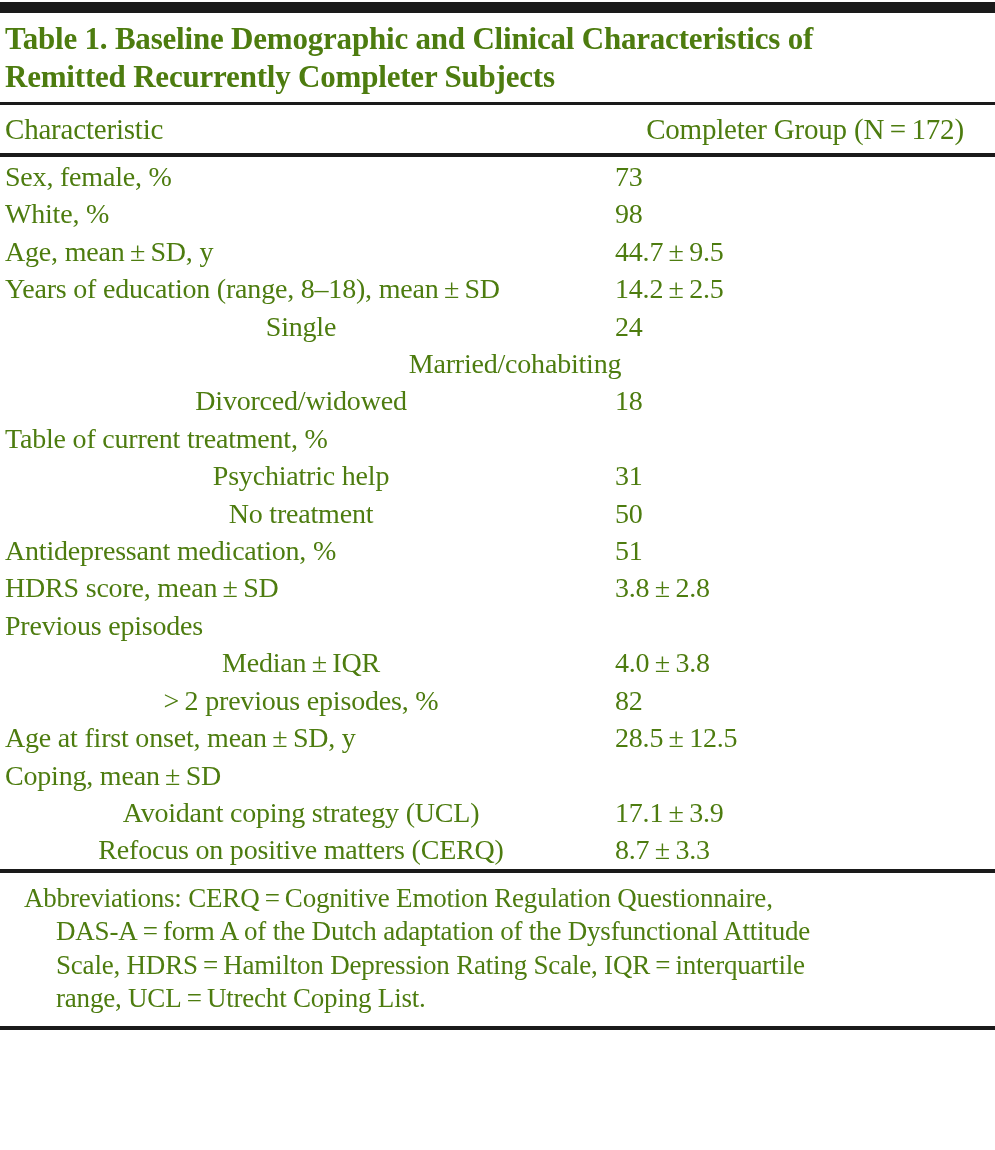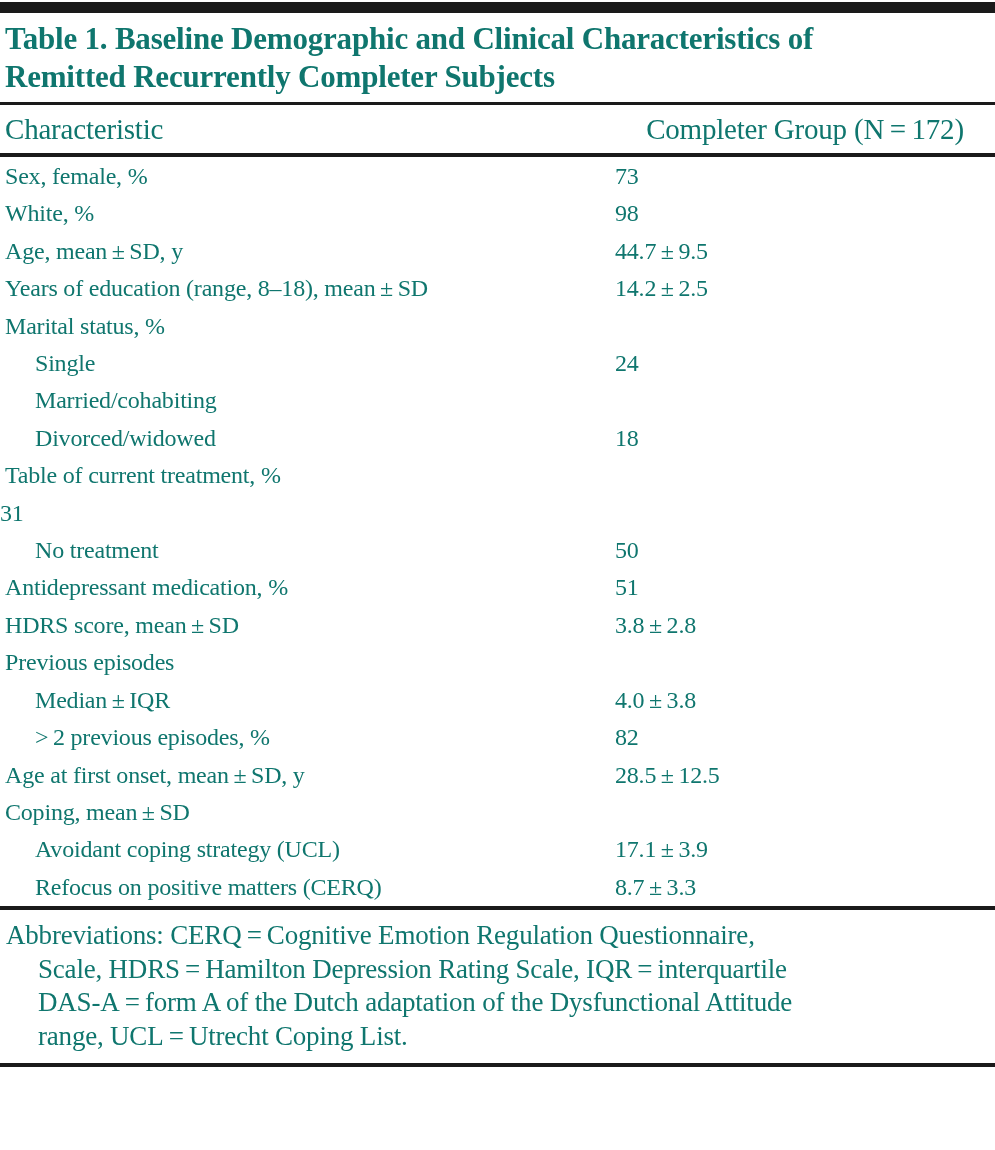--- a/index.html
+++ b/index.html
@@ -5,21 +5,21 @@
   html, body {
     margin: 0;
     padding: 0;
     background: #ffffff;
   }
   .page {
     position: relative;
     width: 995px;
     height: 1150px;
     background: #ffffff;
-    color: #0f766e;
+    color: #4d7c0f;
     font-family: "Liberation Serif", "DejaVu Serif", serif;
     overflow: hidden;
     box-sizing: border-box;
   }
   .topbar {
     height: 11px;
     background: #1a1a1a;
     margin-top: 2px;
   }
   .table-title {
@@ -47,41 +47,41 @@
   .header-row .col-value {
     flex: 0 0 380px;
     text-align: center;
   }
   .tbody {
     padding-top: 1px;
   }
   .tr {
     display: flex;
     align-items: baseline;
-    font-size: 24px;
+    font-size: 28px;
     line-height: 37.4px;
     letter-spacing: -0.2px;
     gap: 48px;
   }
   .td.label {
     flex: 1 1 auto;
     padding-left: 5px;
     white-space: nowrap;
   }
-  .td.label.indent { padding-left: 35px; }
+  .td.label.indent { padding-left: 35px; text-align: center; }
   .td.value {
     flex: 0 0 380px;
     text-align: left;
     white-space: nowrap;
   }
   .footnote {
     font-size: 27px;
     line-height: 33.5px;
     letter-spacing: -0.2px;
-    padding: 9px 6px 10px 6px;
+    padding: 9px 6px 10px 24px;
   }
   .footnote-line { display: block; }
   .footnote-line.hang { padding-left: 32px; }
 </style>
 </head>
 <body>
 
 <div class="page">
 
   <div class="topbar"></div>
@@ -114,24 +114,20 @@
   <div class="tr">
     <div class="td label">Age, mean ± SD, y</div>
     <div class="td value">44.7 ± 9.5</div>
   </div>
 
   <div class="tr">
     <div class="td label">Years of education (range, 8–18), mean ± SD</div>
     <div class="td value">14.2 ± 2.5</div>
   </div>
 
-  <div class="tr">
-    <div class="td label">Marital status, %</div>
-    <div class="td value"></div>
-  </div>
 
   <div class="tr">
     <div class="td label indent">Single</div>
     <div class="td value">24</div>
   </div>
 
   <div class="tr">
     <div class="td label indent">Married/cohabiting</div>
   </div>
 
@@ -140,20 +136,21 @@
     <div class="td value">18</div>
   </div>
 
   <div class="tr">
     <div class="td label">Table of current treatment, %</div>
     <div class="td value"></div>
   </div>
 
 
   <div class="tr">
+    <div class="td label indent">Psychiatric help</div>
     <div class="td value">31</div>
   </div>
 
   <div class="tr">
     <div class="td label indent">No treatment</div>
     <div class="td value">50</div>
   </div>
 
   <div class="tr">
     <div class="td label">Antidepressant medication, %</div>
@@ -199,20 +196,20 @@
   <div class="tr">
     <div class="td label indent">Refocus on positive matters (CERQ)</div>
     <div class="td value">8.7 ± 3.3</div>
   </div>
 </div>
 
   <div class="rule rule-4"></div>
 
   <div class="footnote">
     <span class="footnote-line">Abbreviations: CERQ = Cognitive Emotion Regulation Questionnaire,</span>
+    <span class="footnote-line hang">DAS-A = form A of the Dutch adaptation of the Dysfunctional Attitude</span>
     <span class="footnote-line hang">Scale, HDRS = Hamilton Depression Rating Scale, IQR = interquartile</span>
-    <span class="footnote-line hang">DAS-A = form A of the Dutch adaptation of the Dysfunctional Attitude</span>
     <span class="footnote-line hang">range, UCL = Utrecht Coping List.</span>
   </div>
 
   <div class="rule rule-4"></div>
 
 </div>
 
 </body></html>

